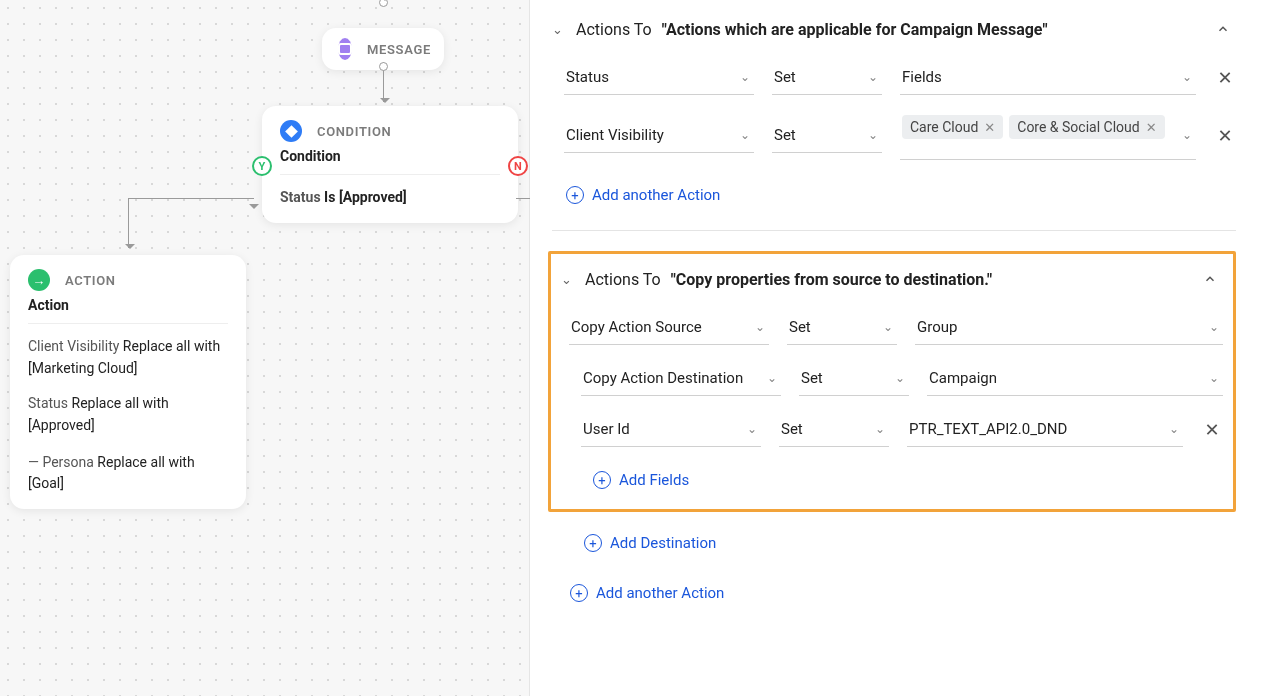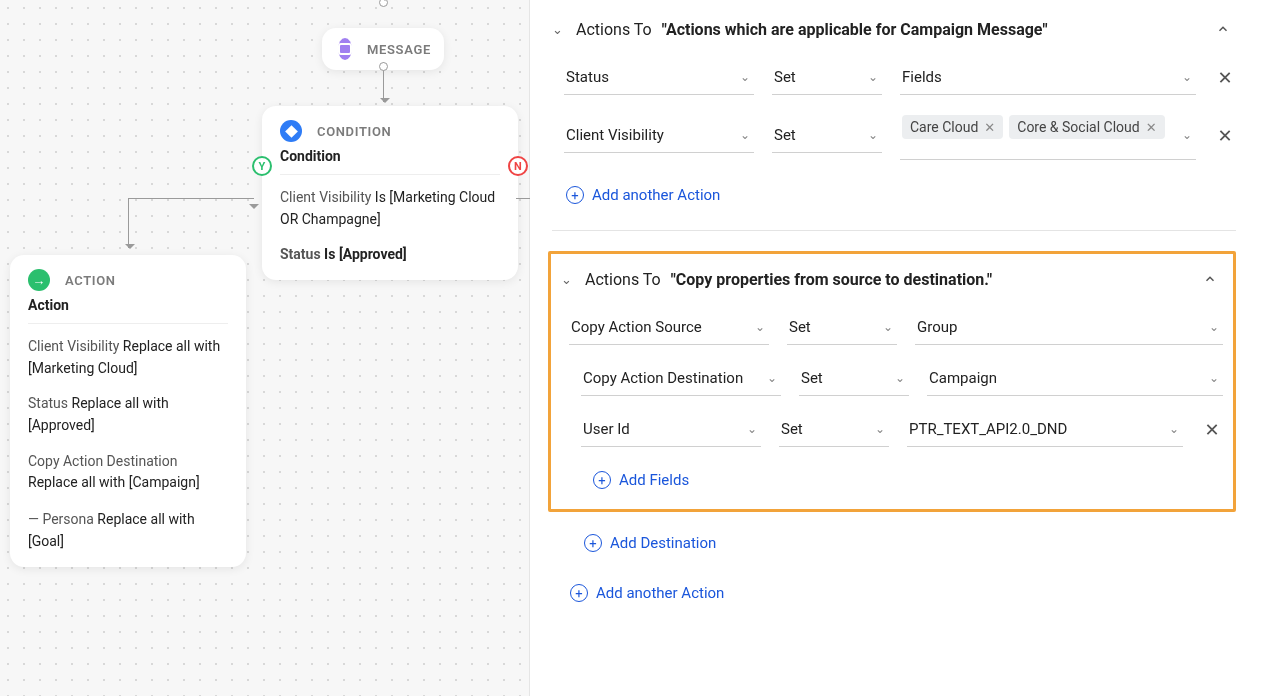--- a/index.html
+++ b/index.html
@@ -218,24 +218,20 @@
   <div class="arrow-down" style="left:383px; top:62px; height:40px;">
     <div class="arrow-dot" style="top:0;"></div>
   </div>
 
   <div class="node" style="left:262px; top:106px; width:256px;">
     <div class="node-head">
       <span class="cond-icon"></span>
       <span>CONDITION</span>
     </div>
     <div class="node-subtitle">Condition</div>
-    <div class="node-rule">
-      <span class="key">Client Visibility</span>
-      <span class="val">Is [Marketing Cloud OR Champagne]</span>
-    </div>
     <div class="node-rule" style="margin-bottom:0;font-weight:bold;">
       <span class="key">Status</span>
       <span class="val">Is [Approved]</span>
     </div>
     <div class="badge y">Y</div>
     <div class="badge n">N</div>
   </div>
 
   <div class="arrow-down" style="left:252px; top:208px; height:0; border-left:1px solid #9a9a9a;"></div>
   <div style="position:absolute; left:128px; top:198px; width:126px; height:1px; background:#9a9a9a;"></div>
@@ -250,24 +246,20 @@
     </div>
     <div class="node-subtitle">Action</div>
 
     <div class="node-rule">
       <span class="key">Client Visibility</span>
       <span class="val">Replace all with [Marketing Cloud]</span>
     </div>
     <div class="node-rule">
       <span class="key">Status</span>
       <span class="val">Replace all with [Approved]</span>
-    </div>
-    <div class="node-rule">
-      <span class="key">Copy Action Destination</span>
-      <span class="val">Replace all with [Campaign]</span>
     </div>
     <div class="node-rule" style="margin-bottom:0;margin-top:15px;">
       <span class="key">— Persona</span>
       <span class="val">Replace all with [Goal]</span>
     </div>
   </div>
 
 </div>
 
 <div class="panel">

